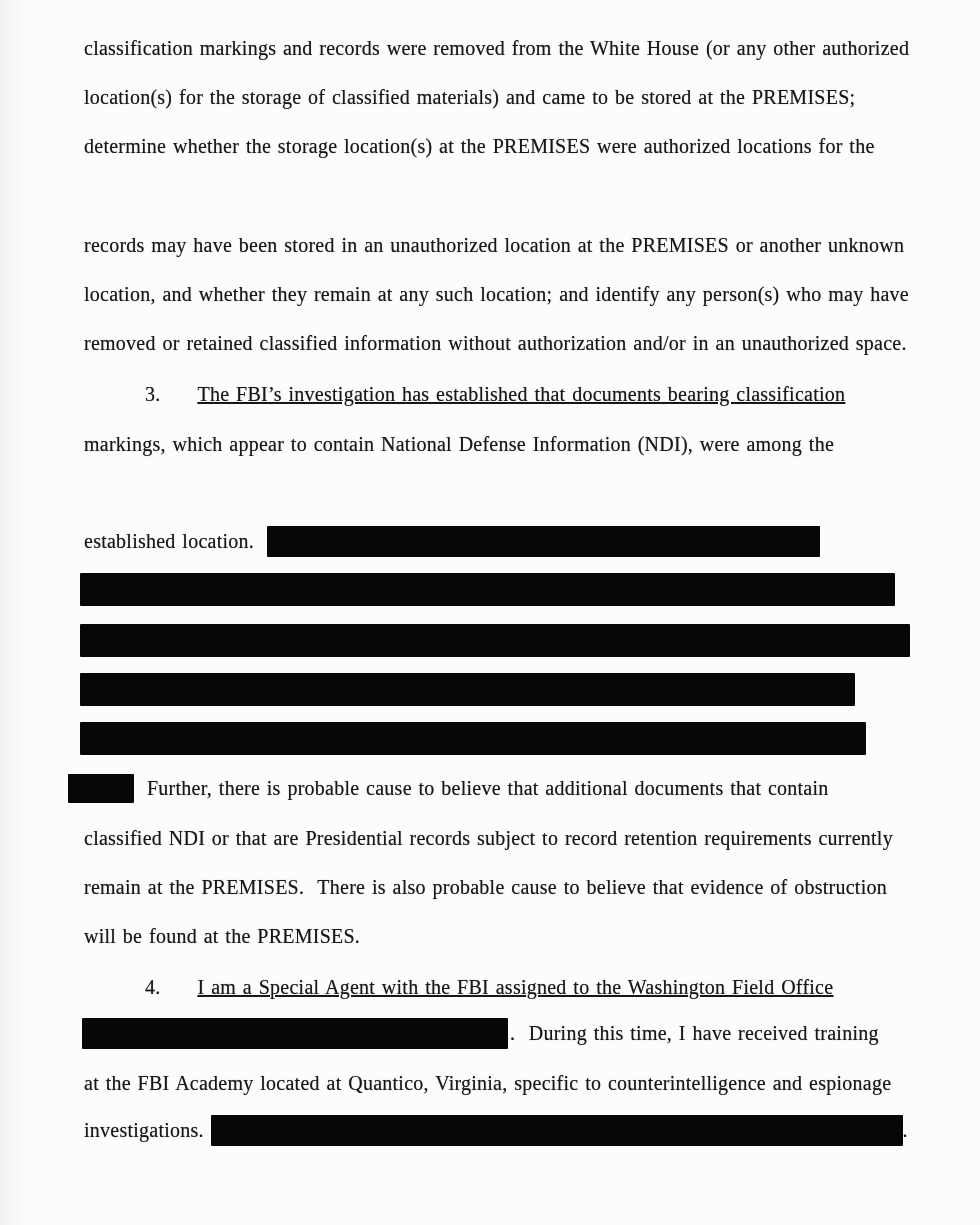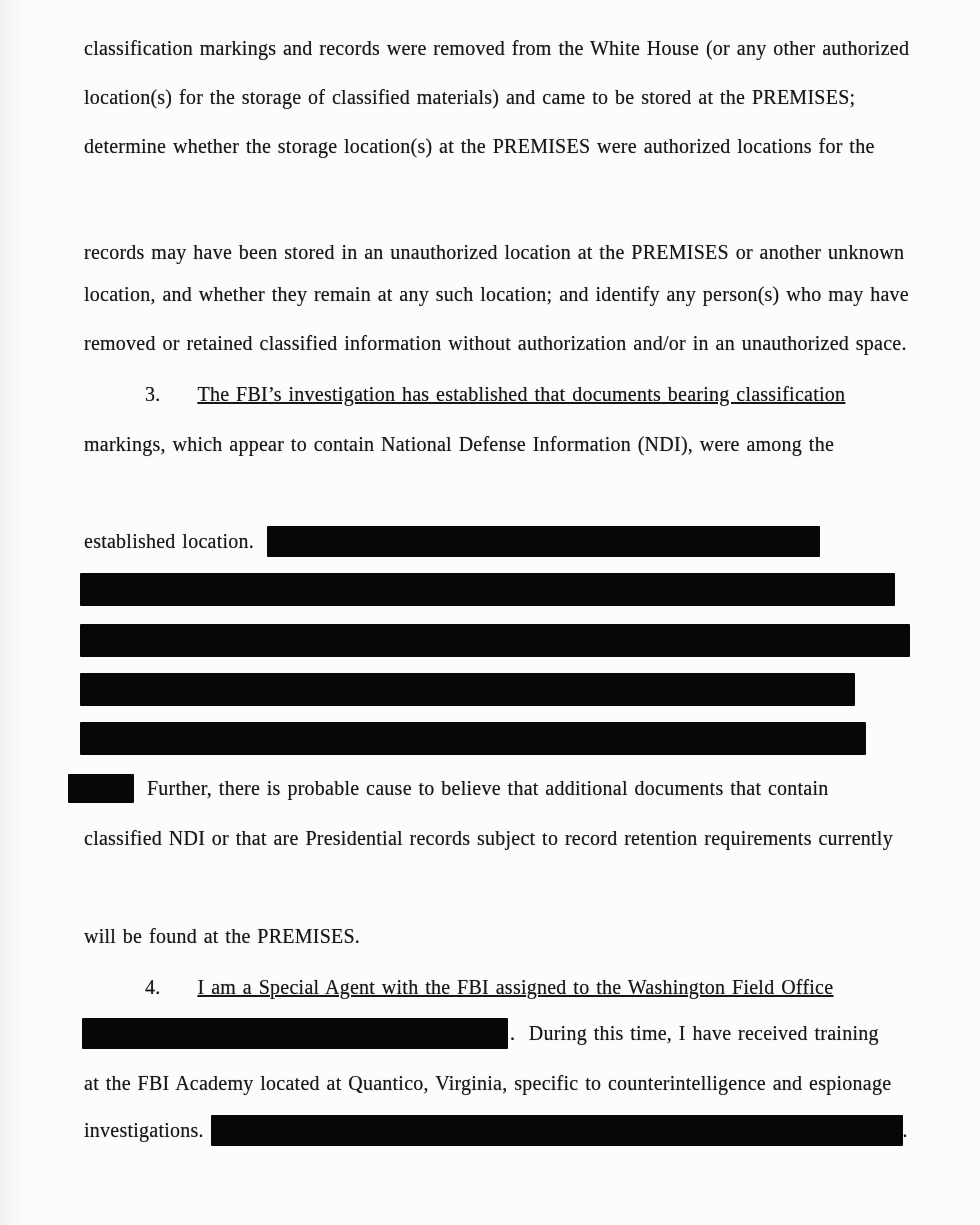--- a/index.html
+++ b/index.html
@@ -55,21 +55,21 @@
   .bar.lead { margin-right: 2px; }
 </style>
 </head>
 <body>
 
 <div class="page">
 
   <div class="line" style="top:30px">classification markings and records were removed from the White House (or any other authorized</div>
   <div class="line" style="top:79px">location(s) for the storage of classified materials) and came to be stored at the PREMISES;</div>
   <div class="line" style="top:128px">determine whether the storage location(s) at the PREMISES were authorized locations for the</div>
-  <div class="line" style="top:234px">records may have been stored in an unauthorized location at the PREMISES or another unknown</div>
+  <div class="line" style="top:227px">records may have been stored in an unauthorized location at the PREMISES or another unknown</div>
   <div class="line" style="top:276px">location, and whether they remain at any such location; and identify any person(s) who may have</div>
   <div class="line" style="top:325px">removed or retained classified information without authorization and/or in an unauthorized space.</div>
 
   <div class="line" style="top:376px">
     <span class="para-num">3.</span>
     <span class="para-text">The FBI’s investigation has established that documents bearing classification</span>
   </div>
 
   <div class="line" style="top:426px">markings, which appear to contain National Defense Information (NDI), were among the</div>
 
@@ -90,20 +90,21 @@
   <div class="line full-bar" style="top:720px">
     <span class="bar tall" style="width: 786px; background: rgb(7, 7, 7);"></span>
   </div>
 
   <div class="line" style="top:770px;left:68px">
     <span class="bar small" style="width: 66px; background: rgb(7, 7, 7);"></span>
     <span>Further, there is probable cause to believe that additional documents that contain</span>
   </div>
 
   <div class="line" style="top:820px">classified NDI or that are Presidential records subject to record retention requirements currently</div>
+  <div class="line" style="top:869px">remain at the PREMISES.  There is also probable cause to believe that evidence of obstruction</div>
   <div class="line" style="top:918px">will be found at the PREMISES.</div>
 
   <div class="line" style="top:969px">
     <span class="para-num">4.</span>
     <span class="para-text">I am a Special Agent with the FBI assigned to the Washington Field Office</span>
   </div>
 
   <div class="line" style="top:1015px;left:82px">
     <span class="bar lead" style="width: 426px; background: rgb(7, 7, 7);"></span>
     <span>.  During this time, I have received training</span>

